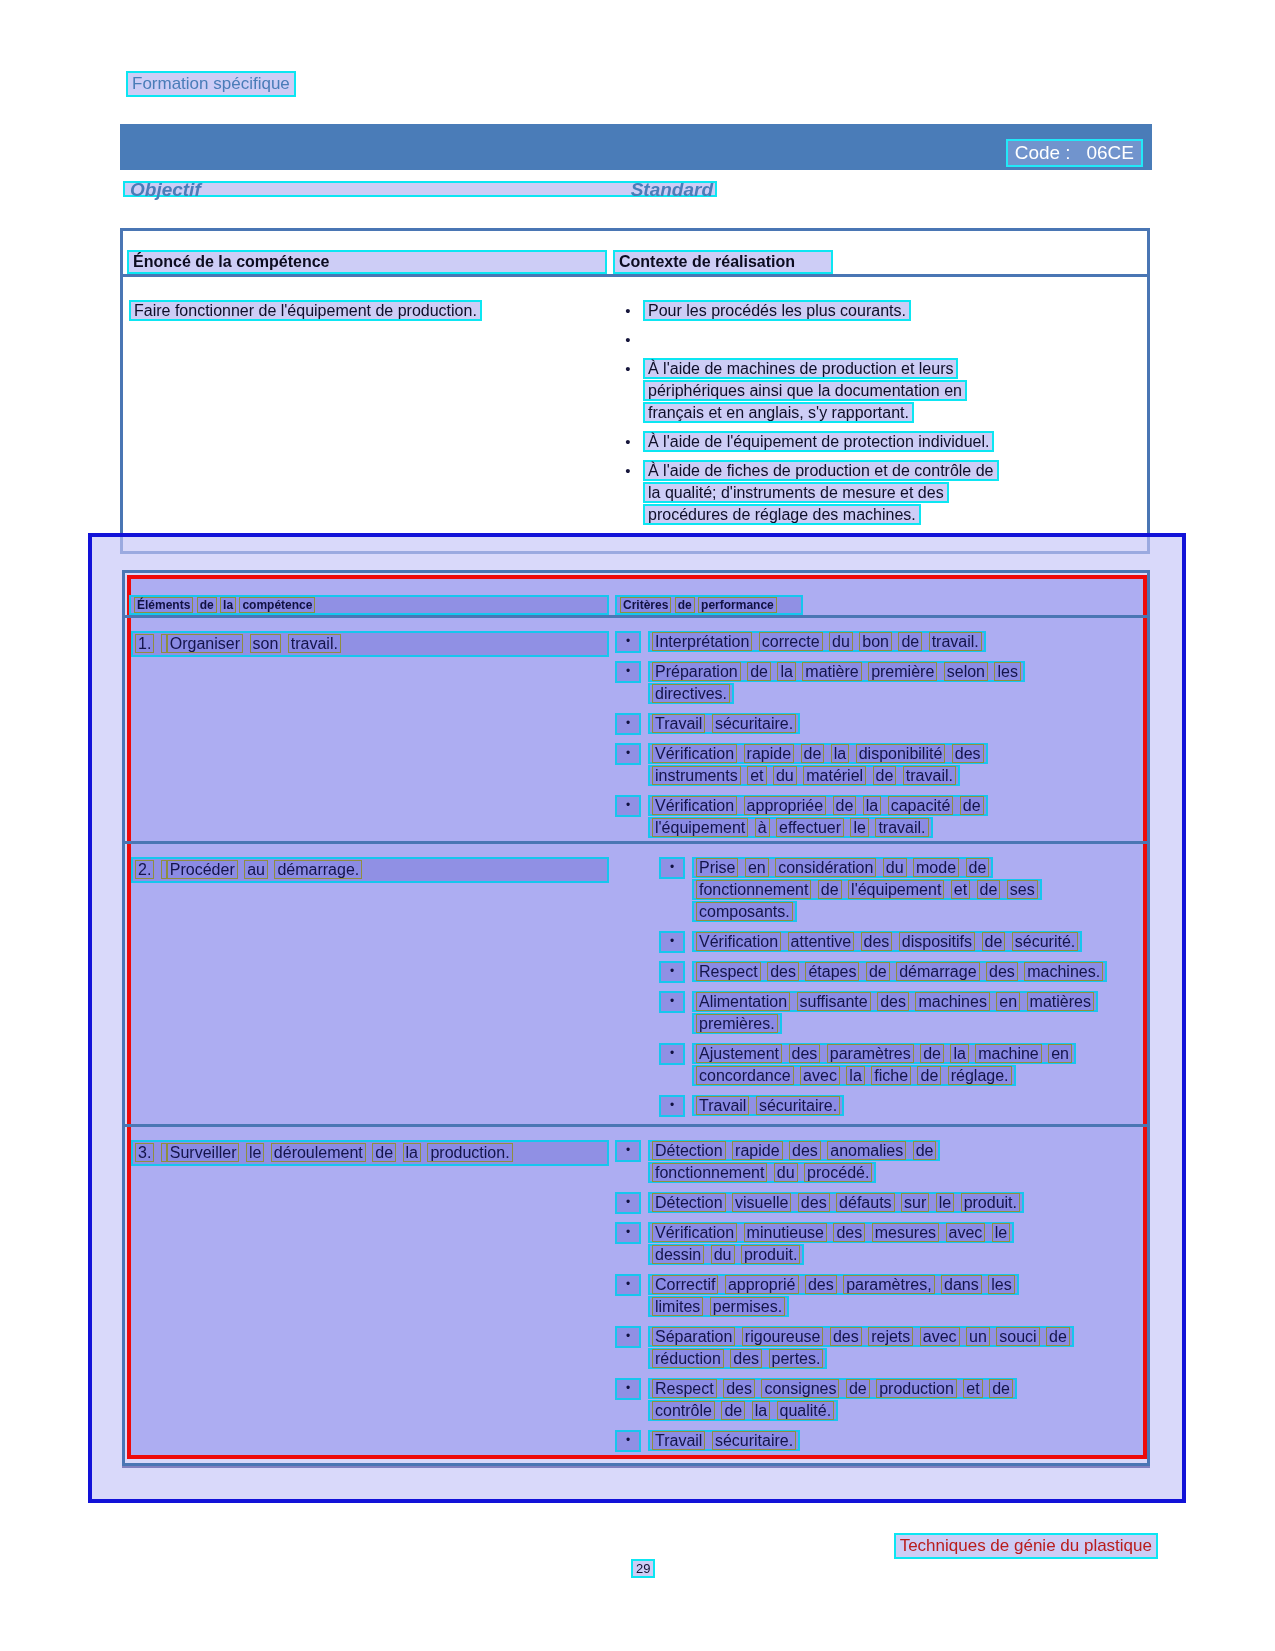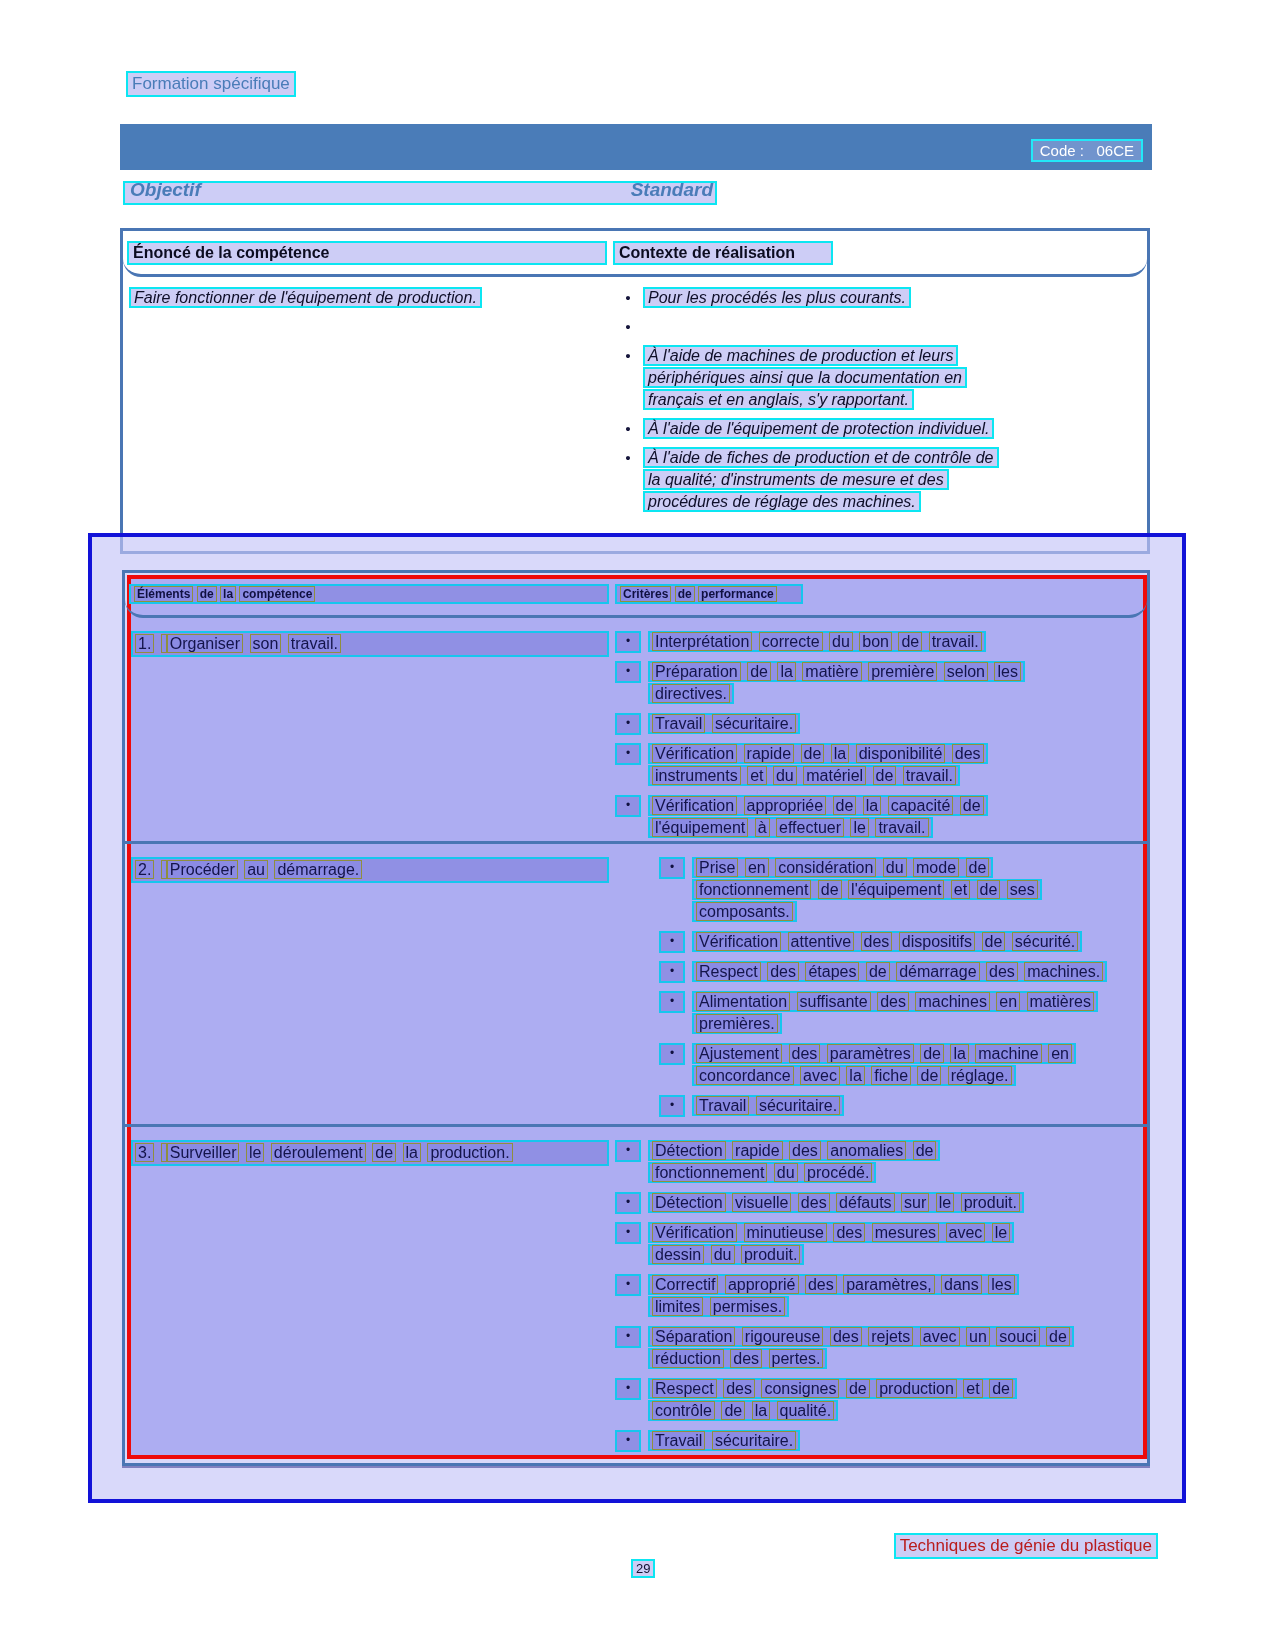--- a/index.html
+++ b/index.html
@@ -26,55 +26,55 @@
     color:#14144a;
   }
   
   .w{border:1px solid #8f8f3e;padding:0 2px;background:rgba(125,125,228,0.25);}
 
   
   #formation{position:absolute;left:126px;top:71px;font-size:17px;color:#4a7cb8;}
   #topbar{position:absolute;left:120px;top:124px;width:1032px;height:46px;background:#4a7cb8;}
   #codebox{
     position:absolute;right:9px;top:15px;border:2px solid #22e8f8;
-    background:rgba(205,205,255,0.30);color:#ffffff;font-size:15px;
+    background:rgba(205,205,255,0.30);color:#ffffff;font-size:19px;
     padding:1px 7px;white-space:pre;
   }
   #headings{
-    position:absolute;left:123px;top:181px;width:594px;height:24px;
+    position:absolute;left:123px;top:181px;width:594px;height:16px;
     background:#cdcdf6;border:2px solid #0ce6f2;
   }
   #headings .head-word{
     position:absolute;top:-4px;font-style:italic;font-weight:bold;
     font-size:19px;color:#4a7cb8;white-space:nowrap;
   }
   #obj{left:5px;} #std{right:2px;}
 
   
   .steel{border:3px solid #4a76b4;}
   #t1{position:absolute;left:120px;top:228px;width:1030px;height:326px;background:#ffffff;}
   #t2{position:absolute;left:122px;top:570px;width:1028px;height:896px;background:transparent;z-index:7;
       box-shadow:0 2px 0 rgba(20,20,120,0.45);}
-  .thead{display:flex;align-items:center;border-bottom:3px solid #4a76b4;box-sizing:border-box;border-radius:18px;}
+  .thead{display:flex;align-items:flex-end;border-bottom:3px solid #4a76b4;box-sizing:border-box;}
   #t1 .thead{height:46px;}
   #t2 .thead{height:45px;}
   .hc1{width:490px;padding-left:4px;flex:none;}
   .hc2{flex:1;}
   .hcell-text{font-weight:bold;font-size:16px;color:#0c0c20;}
   #t1 .hc1 .hl{width:480px;}
   #t1 .hc2 .hl{width:220px;}
   .hl2h{display:inline-block;background:#9090e4;border:2px solid #16c6ee;padding:1px 3px;
         font-weight:bold;font-size:12px;color:#101040;box-sizing:border-box;}
   #t2 .hc1 .hl2h{width:480px;}
   #t2 .hc2 .hl2h{width:188px;}
 
   .trow{display:flex;box-sizing:border-box;overflow:hidden;}
   .trow .c1{width:490px;flex:none;padding-left:6px;}
   .trow .c2{flex:1;padding-right:6px;}
-  #t1 .trow{padding-top:10px;height:271px;font-style:italic;}
+  #t1 .trow{padding-top:23px;height:271px;}
   #t2 .trow{padding-top:13px;}
   #t2 .trow.sep{border-bottom:3px solid #4a76b4;}
 
   .blist{list-style:none;margin:0;padding:0;}
   .bitem{display:flex;align-items:flex-start;}
   #t1 .bitem{margin-bottom:7px;}
   #t2 .bitem{margin-bottom:8px;}
   .marker{flex:none;width:30px;text-align:center;font-size:15px;line-height:22px;color:#16163c;}
   .mbox{
     flex:none;width:26px;height:22px;margin-right:7px;border:2px solid #16c6ee;

